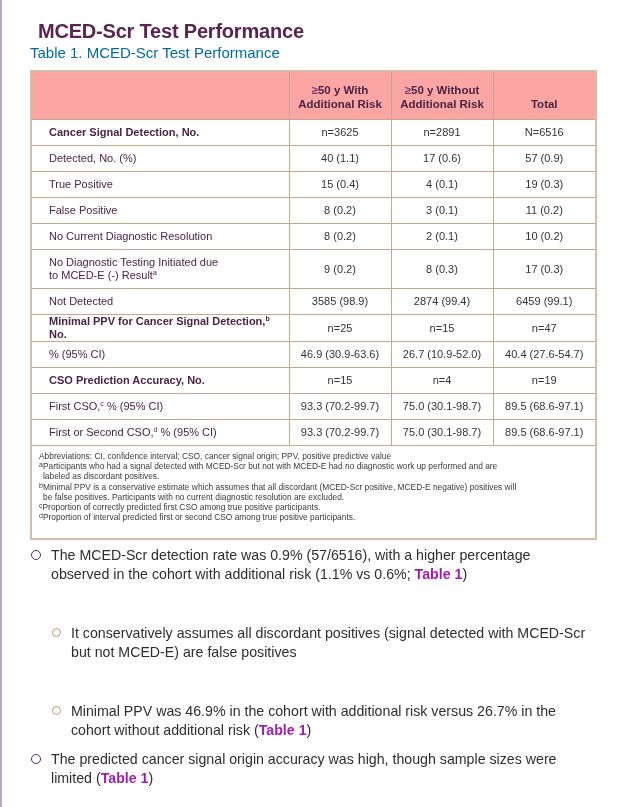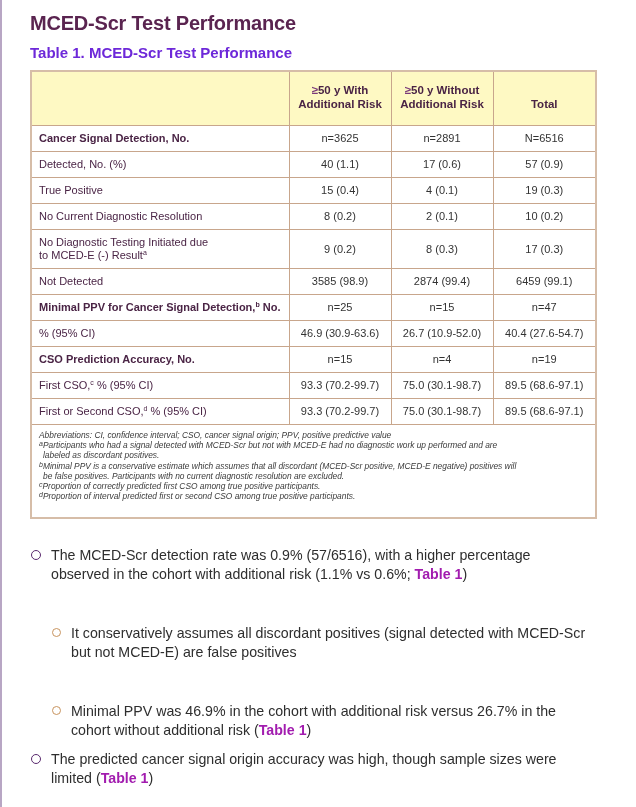--- a/index.html
+++ b/index.html
@@ -3,51 +3,51 @@
   <meta charset="utf-8">
   <style>
     html, body { margin: 0; padding: 0; }
     body {
       width: 636px; height: 807px; overflow: hidden; background: #ffffff;
       font-family: "Liberation Sans", "DejaVu Sans", sans-serif;
       position: relative; color: #2b2b2b;
     }
     .left-rule { position: absolute; left: 0; top: 0; width: 2px; height: 807px; background: #b8a6c4; }
     .page-title {
-      position: absolute; left: 30px; top: 12px; margin: 0;
+      position: absolute; left: 30px; top: 12px; margin: 8px;
       font-size: 20px; font-weight: bold; color: #5a2450; letter-spacing: -0.2px;
     }
     .table-title {
       position: absolute; left: 30px; top: 44px; margin: 0;
-      font-size: 15px; font-weight: bold; color: #6d28d9;
+      font-size: 15px; font-weight: normal; color: #0369a1;
     }
     table.perf {
       position: absolute; left: 30px; top: 70px; width: 565px;
       border-collapse: collapse; table-layout: fixed;
       border: 2px solid #d6bda8;
     }
     table.perf col.c0 { width: 258px; }
     table.perf col.c1 { width: 102px; }
     table.perf col.c2 { width: 102px; }
     table.perf col.c3 { width: 103px; }
     table.perf th, table.perf td { border: 1px solid #c8a68c; padding: 0; }
     table.perf thead th {
-      background: #fef9c3; height: 39px; font-size: 11.5px; font-weight: bold;
-      color: #4a2445; text-align: center; vertical-align: bottom; padding-bottom: 14px; line-height: 14px;
+      background: #fca5a5; height: 39px; font-size: 11.5px; font-weight: bold;
+      color: #4a2445; text-align: center; vertical-align: bottom; padding-bottom: 8px; line-height: 14px;
     }
     .ge { color: #7a3a7a; }
     table.perf tbody td { height: 25px; font-size: 11px; line-height: 13px; }
     table.perf tbody tr.tall td { height: 38px; }
-    table.perf tbody td.label { padding-left: 7px; color: #4a2445; }
+    table.perf tbody td.label { padding-left: 17px; color: #4a2445; }
     table.perf tbody td.label.bold { font-weight: bold; }
     table.perf tbody td.label.indent { }
     table.perf tbody td.val { text-align: center; color: #333; }
     sup.fn { font-size: 7px; vertical-align: top; line-height: 8px; }
     table.perf tfoot td {
-      font-size: 8.4px; font-style: italic; color: #3a3a3a; line-height: 10.2px;
+      font-size: 8.4px; color: #3a3a3a; line-height: 10.2px;
       padding: 5px 6px 5px 7px; height: 82px; vertical-align: top;
     }
     .fn-line { display: block; }
     .fn-line.cont { padding-left: 4px; }
     .bullets { position: absolute; left: 30px; top: 546px; width: 560px; }
     .b { position: relative; font-size: 14.2px; line-height: 19px; color: #2e2e2e; }
     .b .circle {
       position: absolute; top: 4px; width: 8px; height: 8px; border-radius: 50%;
       border: 1.6px solid #5a2a6e;
     }
@@ -99,20 +99,26 @@
       <td class="val">17 (0.6)</td>
       <td class="val">57 (0.9)</td>
     </tr>
     <tr>
       <td class="label indent">True Positive</td>
       <td class="val">15 (0.4)</td>
       <td class="val">4 (0.1)</td>
       <td class="val">19 (0.3)</td>
     </tr>
     <tr>
+      <td class="label indent">False Positive</td>
+      <td class="val">8 (0.2)</td>
+      <td class="val">3 (0.1)</td>
+      <td class="val">11 (0.2)</td>
+    </tr>
+    <tr>
       <td class="label indent">No Current Diagnostic Resolution</td>
       <td class="val">8 (0.2)</td>
       <td class="val">2 (0.1)</td>
       <td class="val">10 (0.2)</td>
     </tr>
     <tr class="tall">
       <td class="label indent">
         <span>No Diagnostic Testing Initiated due</span><br>
         <span>to MCED-E (-) Result</span><sup class="fn">a</sup>
       </td>

